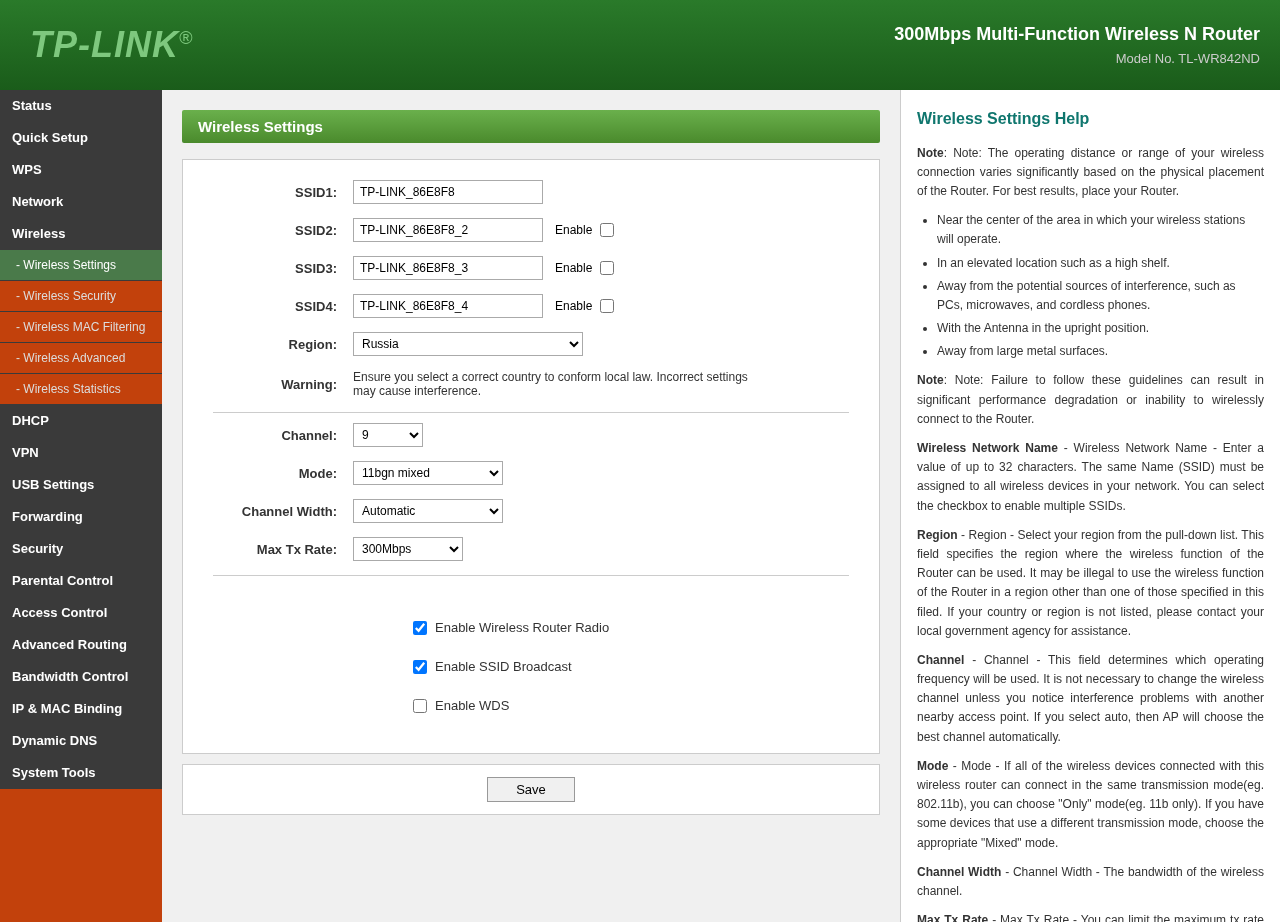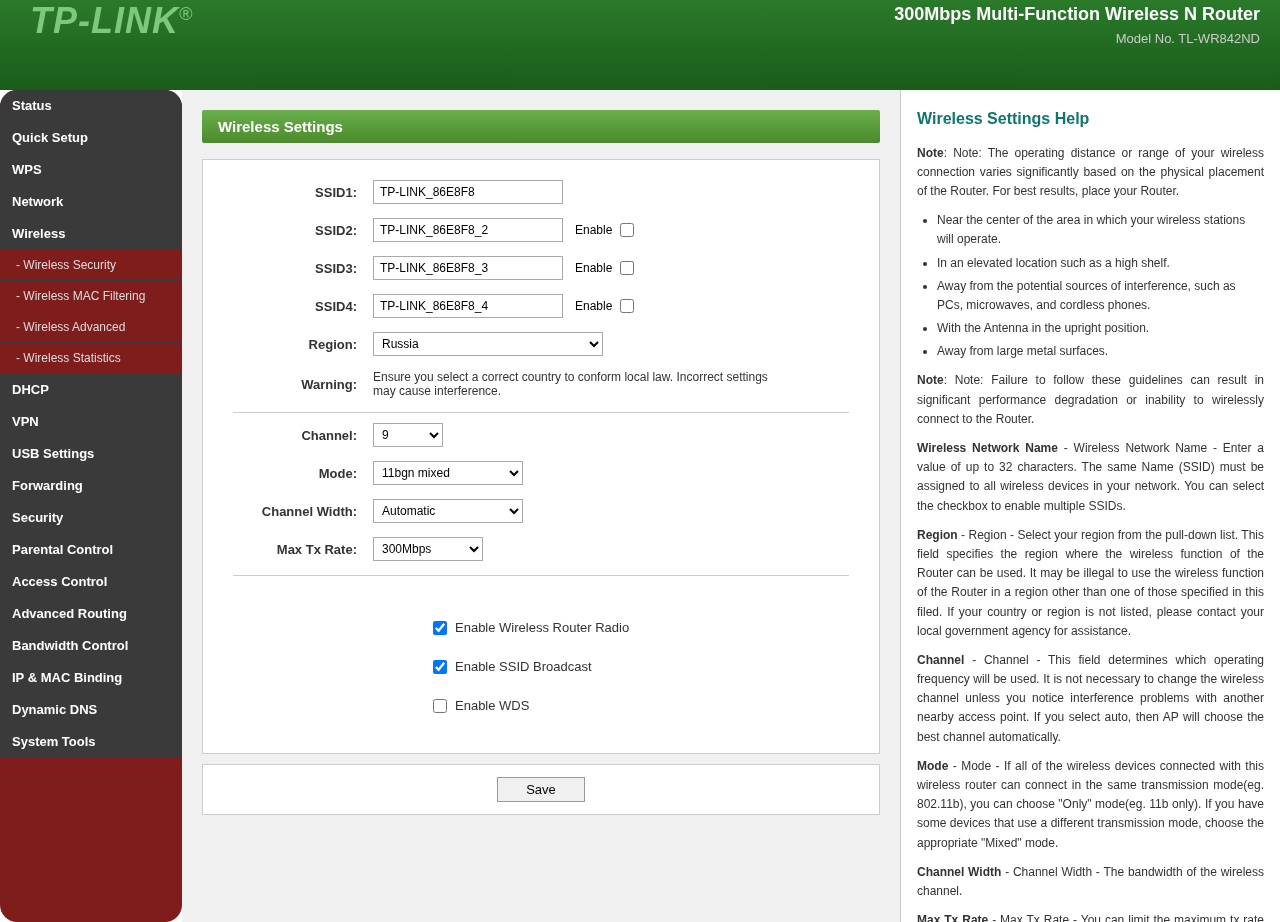--- a/index.html
+++ b/index.html
@@ -3,20 +3,21 @@
   <meta charset="utf-8">
   <style>
     * { margin: 0; padding: 0; box-sizing: border-box; }
     body { font-family: Arial, sans-serif; font-size: 13px; background: #fff; width: 1280px; height: 922px; overflow: hidden; display: flex; flex-direction: column; }
 
     
     #header {
       background: linear-gradient(to bottom, #2a7a2a, #1a5c1a);
       height: 90px;
       display: flex;
+      align-items: center;
       justify-content: space-between;
       padding: 0 20px 0 30px;
       flex-shrink: 0;
     }
     #logo {
       color: #fff;
       font-size: 36px;
       font-weight: bold;
       font-style: italic;
       letter-spacing: 1px;
@@ -32,26 +33,25 @@
 
     
     #main {
       display: flex;
       flex: 1;
       overflow: hidden;
     }
 
     
     #sidebar {
-      width: 182px;
-      background: #7f1d1d;
+      width: 162px;
+      background: #c2410c;
       flex-shrink: 0;
       overflow-y: auto;
       color: #fff;
-      border-radius: 17px;
     }
     .sidebar-item {
       padding: 8px 12px;
       cursor: pointer;
       font-size: 13px;
       color: #ddd;
       border-bottom: 1px solid #3a3a3a;
     }
     .sidebar-item.active { background: #5a8a5a; color: #fff; }
     .sidebar-item.top-level { font-weight: bold; color: #fff; background: #3a3a3a; }
@@ -219,20 +219,21 @@
 </div>
 
 <div id="main">
 
   <div id="sidebar">
     <div class="sidebar-item top-level">Status</div>
     <div class="sidebar-item top-level">Quick Setup</div>
     <div class="sidebar-item top-level">WPS</div>
     <div class="sidebar-item top-level">Network</div>
     <div class="sidebar-item top-level active">Wireless</div>
+    <div class="sidebar-item sub active">- Wireless Settings</div>
     <div class="sidebar-item sub">- Wireless Security</div>
     <div class="sidebar-item sub">- Wireless MAC Filtering</div>
     <div class="sidebar-item sub">- Wireless Advanced</div>
     <div class="sidebar-item sub">- Wireless Statistics</div>
     <div class="sidebar-item top-level">DHCP</div>
     <div class="sidebar-item top-level">VPN</div>
     <div class="sidebar-item top-level">USB Settings</div>
     <div class="sidebar-item top-level">Forwarding</div>
     <div class="sidebar-item top-level">Security</div>
     <div class="sidebar-item top-level">Parental Control</div>

